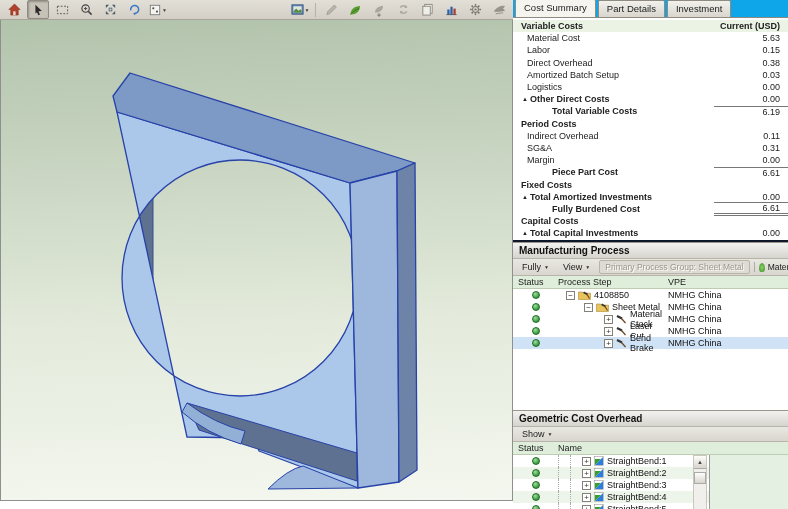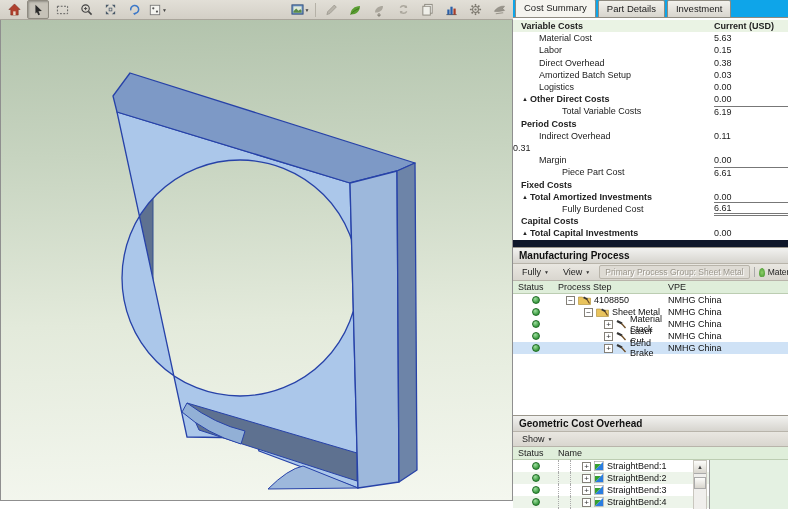--- a/index.html
+++ b/index.html
@@ -20,30 +20,30 @@
   #viewport{position:absolute;left:0;top:20px;width:513px;height:481px;box-sizing:border-box;
             border-left:1px solid #8f8f8f;border-right:1px solid #8f8f8f;border-bottom:1px solid #8f8f8f;
             background:linear-gradient(178deg,#b2c3ac 0%,#c7d4c0 28%,#e3eadb 62%,#f4f7ef 100%)}
   
   #rightpanel{position:absolute;left:513px;top:0;width:275px;height:509px;background:#fff;overflow:hidden}
   #tabbar{height:17px;background:#0ea5e9;border-bottom:1px solid #8f8b81;display:flex;align-items:flex-end}
   .tab{font-size:9.5px;color:#222;padding:2px 8px 2px 8px;border:1px solid #8f8b81;border-bottom:none;
        background:linear-gradient(#f2f1ec,#d8d5cd);margin-left:2px;border-radius:2px 2px 0 0;height:12px}
   .tab.active{background:#f5f4ef;font-weight:normal;height:13px}
   
-  #costtable{height:220px;overflow:hidden;padding-top:2px;border-bottom:7px solid #0f172a}
+  #costtable{height:220px;overflow:hidden;padding-top:2px;border-bottom:2px solid #0f172a}
   .cs-row{display:flex;height:12.2px;align-items:center;font-size:9px;color:#222}
-  .cs-row .lblwrap{flex:1;display:flex;align-items:center;white-space:nowrap;overflow:hidden;padding-left:26px}
+  .cs-row .lblwrap{flex:1;display:flex;align-items:center;white-space:nowrap;overflow:hidden;padding-left:14px}
   .cs-section .lblwrap{padding-left:8px;font-weight:bold}
   .cs-head{background:#eaf3e4;font-weight:bold}
   .cs-head .lblwrap{padding-left:8px}
   .cs-collapse .lblwrap{padding-left:9px;font-weight:bold}
-  .cs-total .lblwrap{padding-left:49px;font-weight:normal}
+  .cs-total .lblwrap{padding-left:39px;font-weight:bold}
   .tri{font-size:6px;margin-right:2px;color:#222}
-  .cs-row .val{width:66px;padding-right:8px;white-space:nowrap}
+  .cs-row .val{width:66px;text-align:right;padding-right:8px;white-space:nowrap}
   .cs-head .val{font-weight:bold}
   .topline .val{border-top:1px solid #777}
   .dblunder .val{border-bottom:3px double #777}
   
   .panelhead{height:15px;background:linear-gradient(#f2f2f0,#d6d4ce);border-top:1px solid #9a968c;
              border-bottom:1px solid #b8b4aa;font-size:10px;font-weight:bold;color:#111;
              display:flex;align-items:center;padding-left:6px}
   .paneltools{height:16px;background:linear-gradient(#e9e7e1,#d9d6cf);border-bottom:1px solid #b8b4aa;
               display:flex;align-items:center;font-size:9px;color:#222;padding-left:4px;overflow:hidden;white-space:nowrap}
   .menubtn{display:inline-flex;align-items:center;padding:1px 5px;margin-right:4px}
@@ -287,20 +287,23 @@
         </span>
       <span class="val"></span>
     </div>
     <div class="cs-row">
       <span class="lblwrap">
           <span>Indirect Overhead</span>
         </span>
       <span class="val">0.11</span>
     </div>
     <div class="cs-row">
+      <span class="lblwrap">
+          <span>SG&amp;A</span>
+        </span>
       <span class="val">0.31</span>
     </div>
     <div class="cs-row">
       <span class="lblwrap">
           <span>Margin</span>
         </span>
       <span class="val">0.00</span>
     </div>
     <div class="cs-row cs-total topline">
       <span class="lblwrap">

